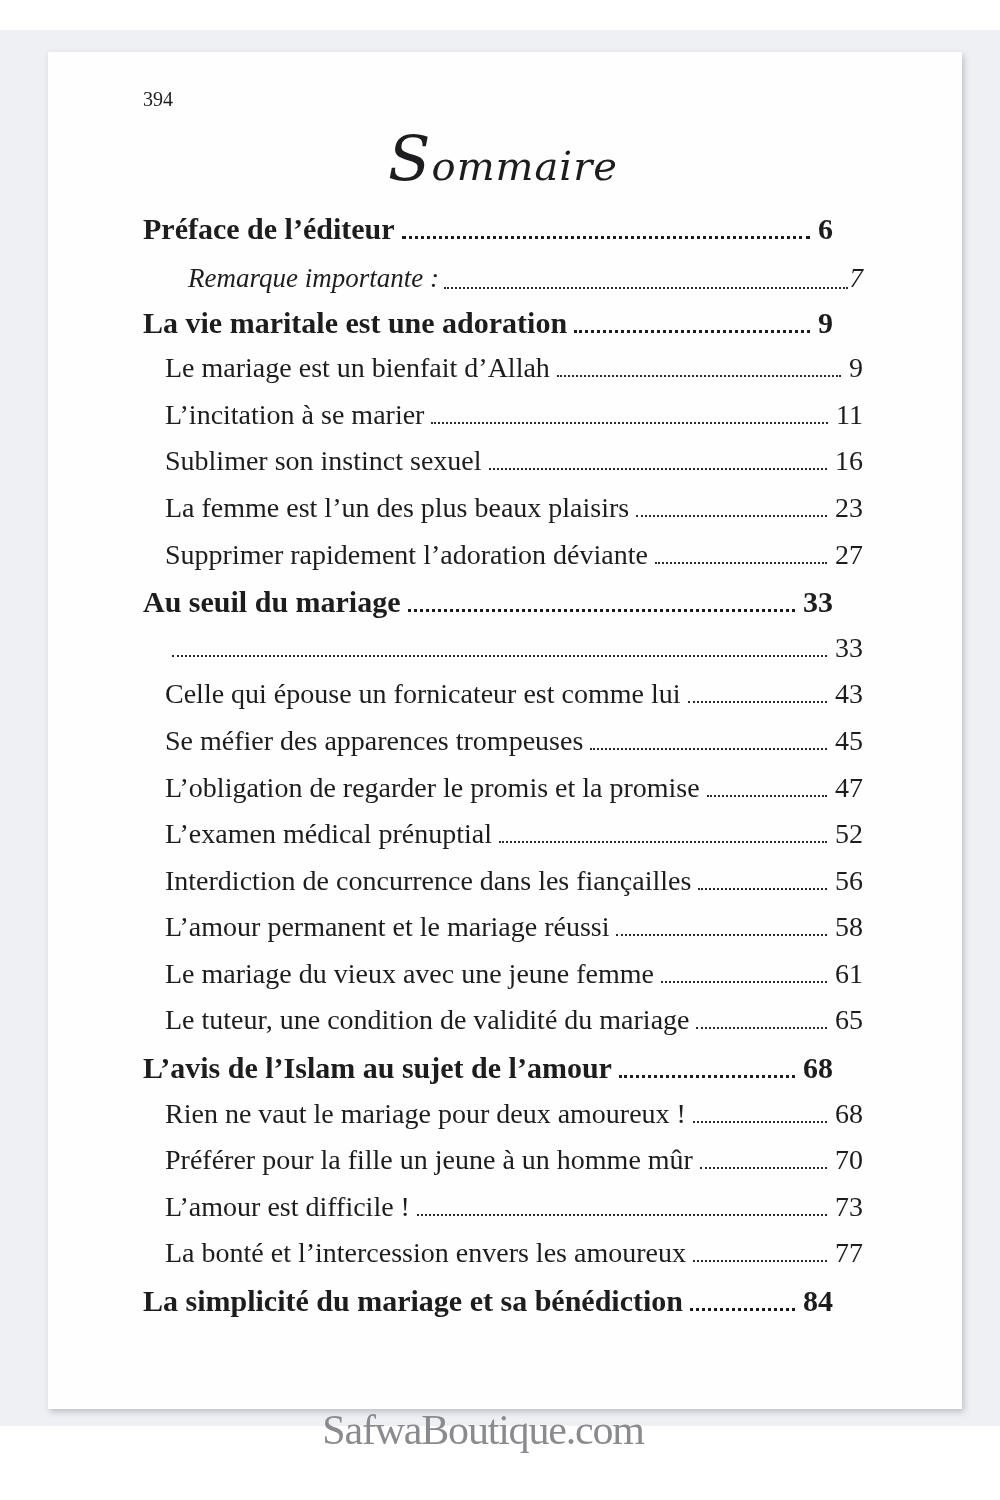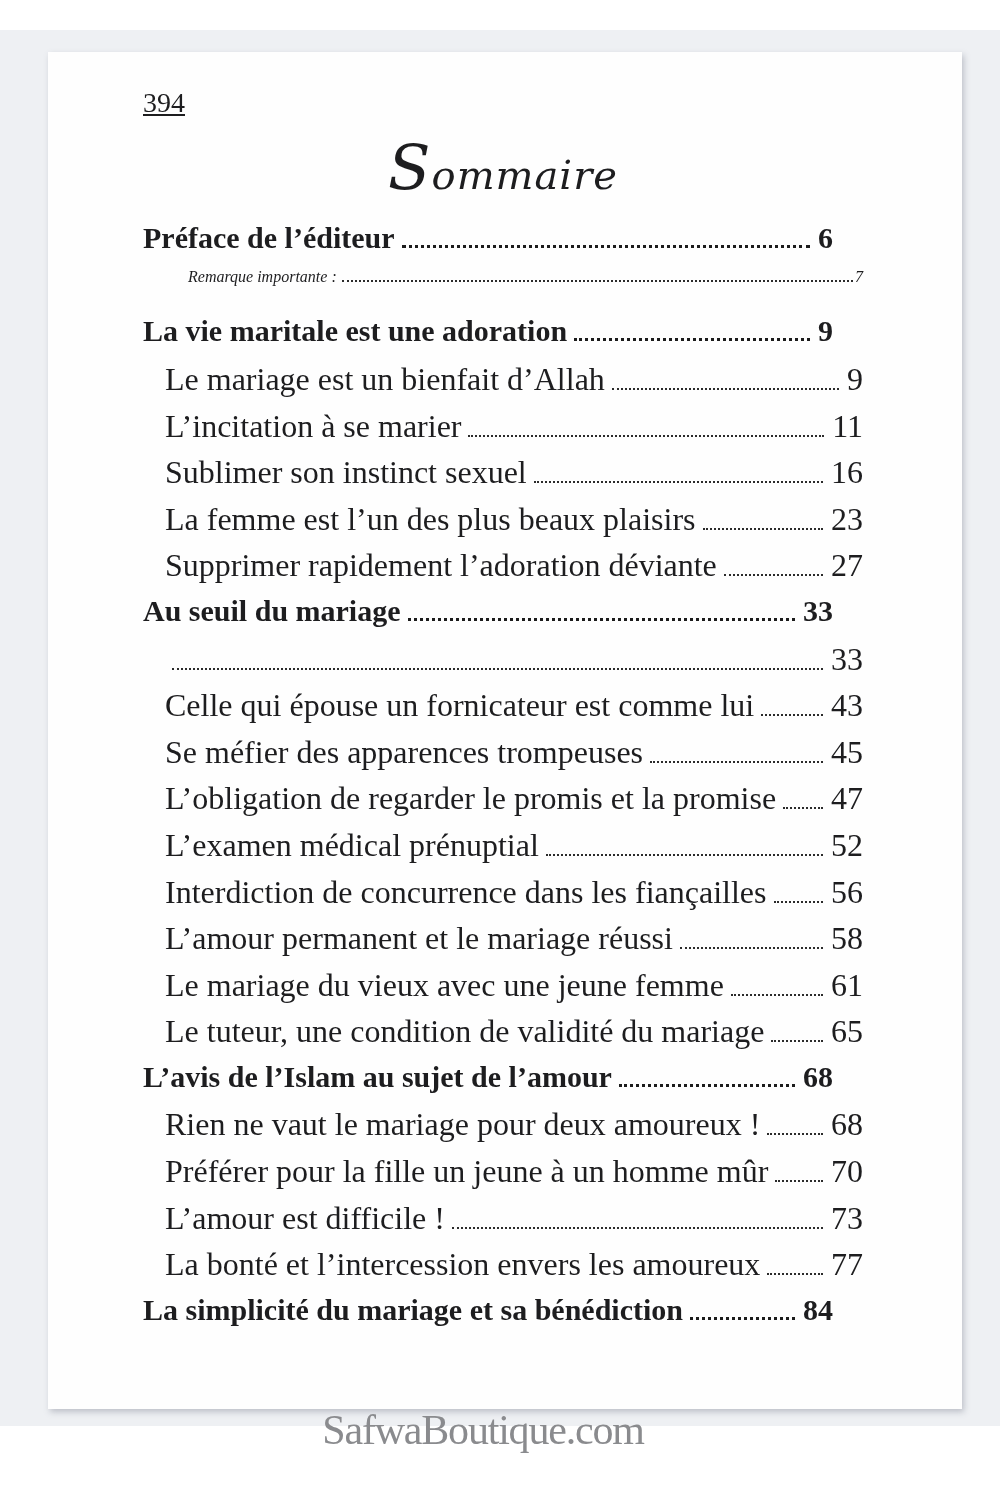--- a/index.html
+++ b/index.html
@@ -34,24 +34,23 @@
     width: 914px;
     height: 1357px;
     background: var(--page-bg);
     box-shadow: 2px 3px 6px rgba(130, 135, 150, 0.45);
   }
   .page-inner {
     padding: 36px 99px 0 95px;
     height: 100%;
   }
   .page-number {
-    font-size: 28px;
+    font-size: 20px;
     line-height: 1.1;
     color: var(--text);
-    text-decoration: underline;
   }
   .page-title {
     text-align: center;
     font-family: "DejaVu Serif", serif;
     font-style: italic;
     font-size: 40px;
     line-height: 1.2;
     margin-top: 12px;
     letter-spacing: 1px;
   }
@@ -59,35 +58,36 @@
     font-size: 62px;
   }
   .toc {
     margin-top: 4px;
   }
   .toc-row {
     display: flex;
     align-items: baseline;
     height: 46.6px;
     padding-top: 12px;
-    font-size: 32px;
+    font-size: 28px;
     line-height: 1.15;
   }
   .toc-row.h1 {
     font-weight: bold;
     font-size: 30px;
     padding-right: 30px;
   }
   .toc-row.h2 {
     padding-left: 22px;
   }
   .toc-row.note {
     padding-left: 45px;
     font-style: italic;
-    font-size: 16px;
+    font-size: 27px;
+    align-items: flex-end;
   }
   .toc-label {
     white-space: nowrap;
   }
   .leader {
     flex: 1;
     border-bottom: 2.6px dotted #2b2b2b;
     margin: 0 8px 6px 7px;
     min-width: 20px;
   }

